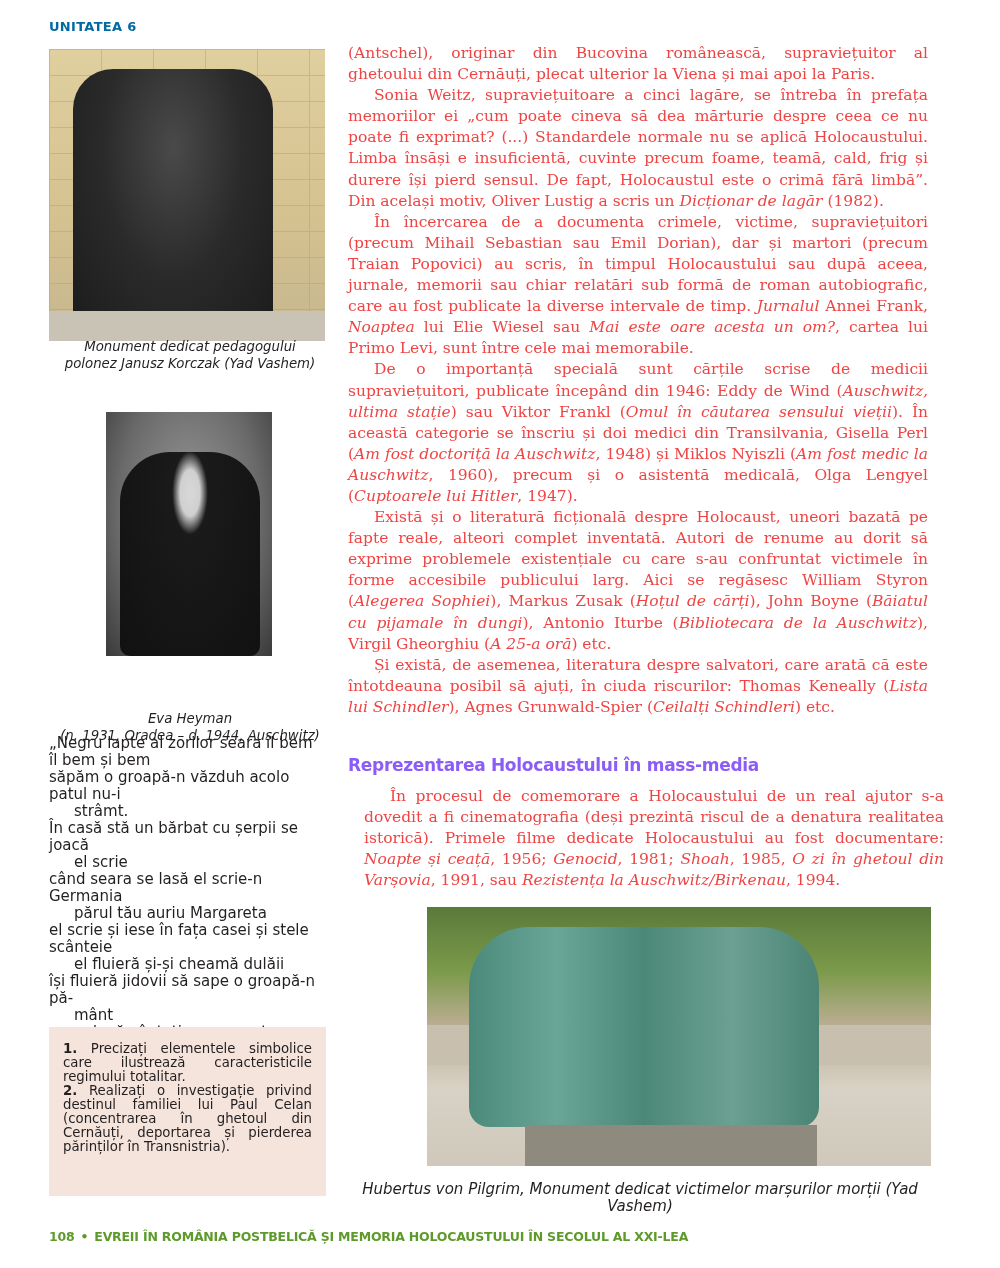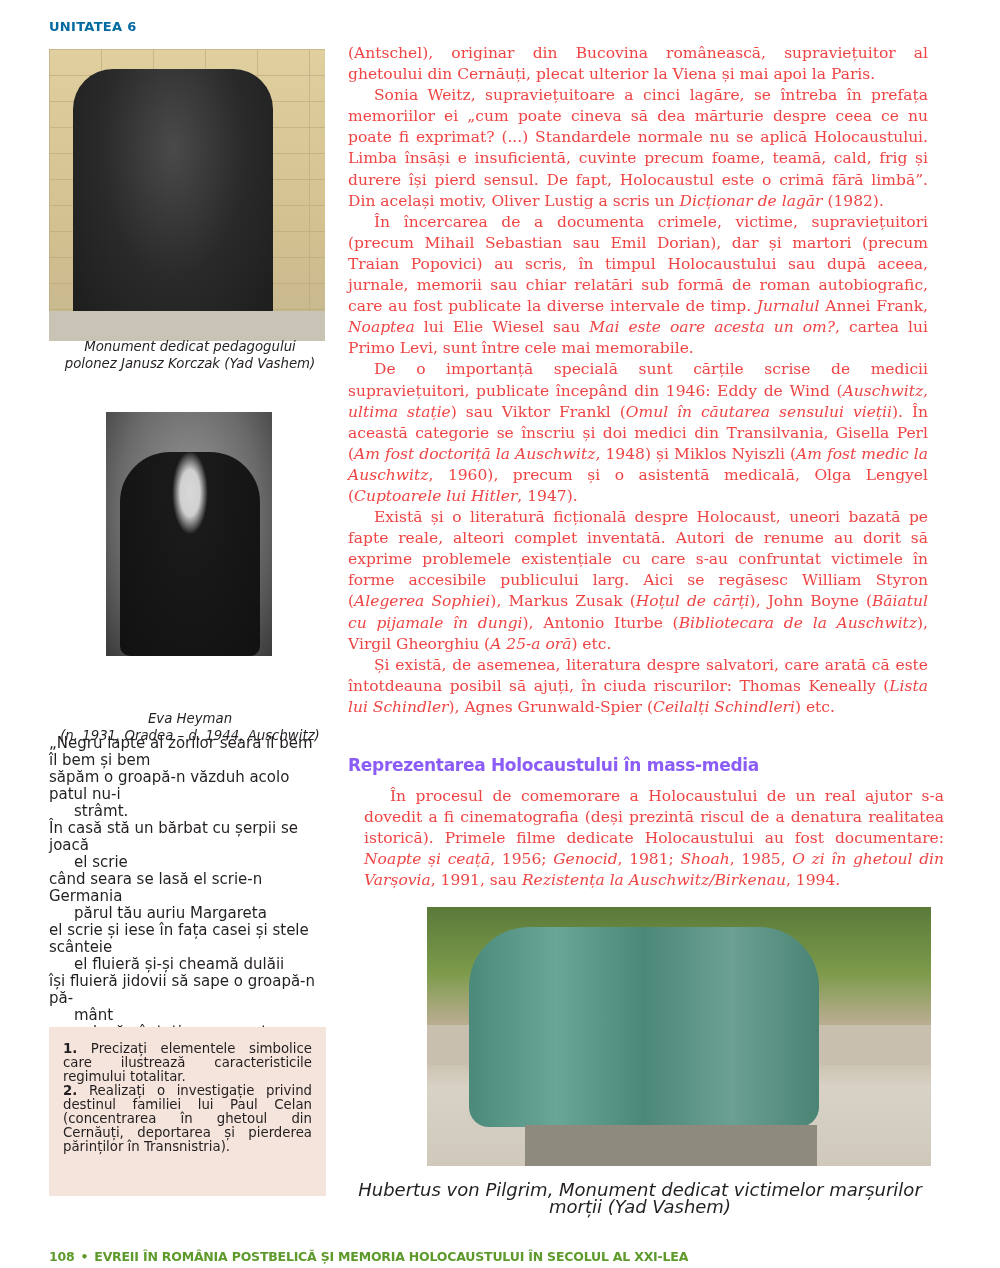--- a/index.html
+++ b/index.html
@@ -34,23 +34,23 @@
   .body-text { position: absolute; left: 348px; top: 43px; width: 580px; font-family: "DejaVu Serif", serif; font-size: 15.5px; line-height: 21.1px; text-align: justify; color: #ef4444; }
   .body-text p { margin: 0; text-indent: 26px; }
   .body-text p.noindent { text-indent: 0; }
   .section-title { position: absolute; left: 348px; top: 755px; font-family: "DejaVu Sans", sans-serif; font-weight: bold; font-size: 17px; color: #8b5cf6; letter-spacing: -0.3px; }
   .body-text2 { top: 786px; margin-left: 16px; }
 
   .photo3 { left: 427px; top: 907px; width: 504px; height: 259px; background: linear-gradient(180deg,#5a7a3a 0%, #7c9a4a 25%, #b9ad91 45%, #d8d2c6 70%, #cfc8bb 100%); }
   .photo3 .wall { position:absolute; left:0; right:0; top:118px; height:40px; background:#c8bfae; }
   .photo3 .figures { position:absolute; left:42px; top:20px; width:350px; height:200px; background: linear-gradient(90deg,#4b8a7a,#6aa698,#4c8878,#6ba092,#4a8474); border-radius: 60px 60px 20px 20px; }
   .photo3 .base { position:absolute; left:98px; top:218px; width:292px; height:41px; background:#8f8a7e; }
-  .cap3 { left: 340px; top: 1181px; width: 600px; font-size: 18px; }
+  .cap3 { left: 340px; top: 1181px; width: 600px; font-size: 15px; }
 
-  .footer { position: absolute; left: 49px; top: 1229px; font-family: "DejaVu Sans", sans-serif; font-weight: bold; font-size: 12.5px; color: #5e9a2b; letter-spacing: -0.2px; margin-top: 20px; }
+  .footer { position: absolute; left: 49px; top: 1229px; font-family: "DejaVu Sans", sans-serif; font-weight: bold; font-size: 12.5px; color: #5e9a2b; letter-spacing: -0.2px; }
   .footer .dot { padding: 0 6px; }
 </style>
 </head>
 <body>
 
 <div class="unit-label">UNITATEA 6</div>
 
 <div class="photo photo1">
   <div class="bricks"></div>
   <div class="statue"></div>

